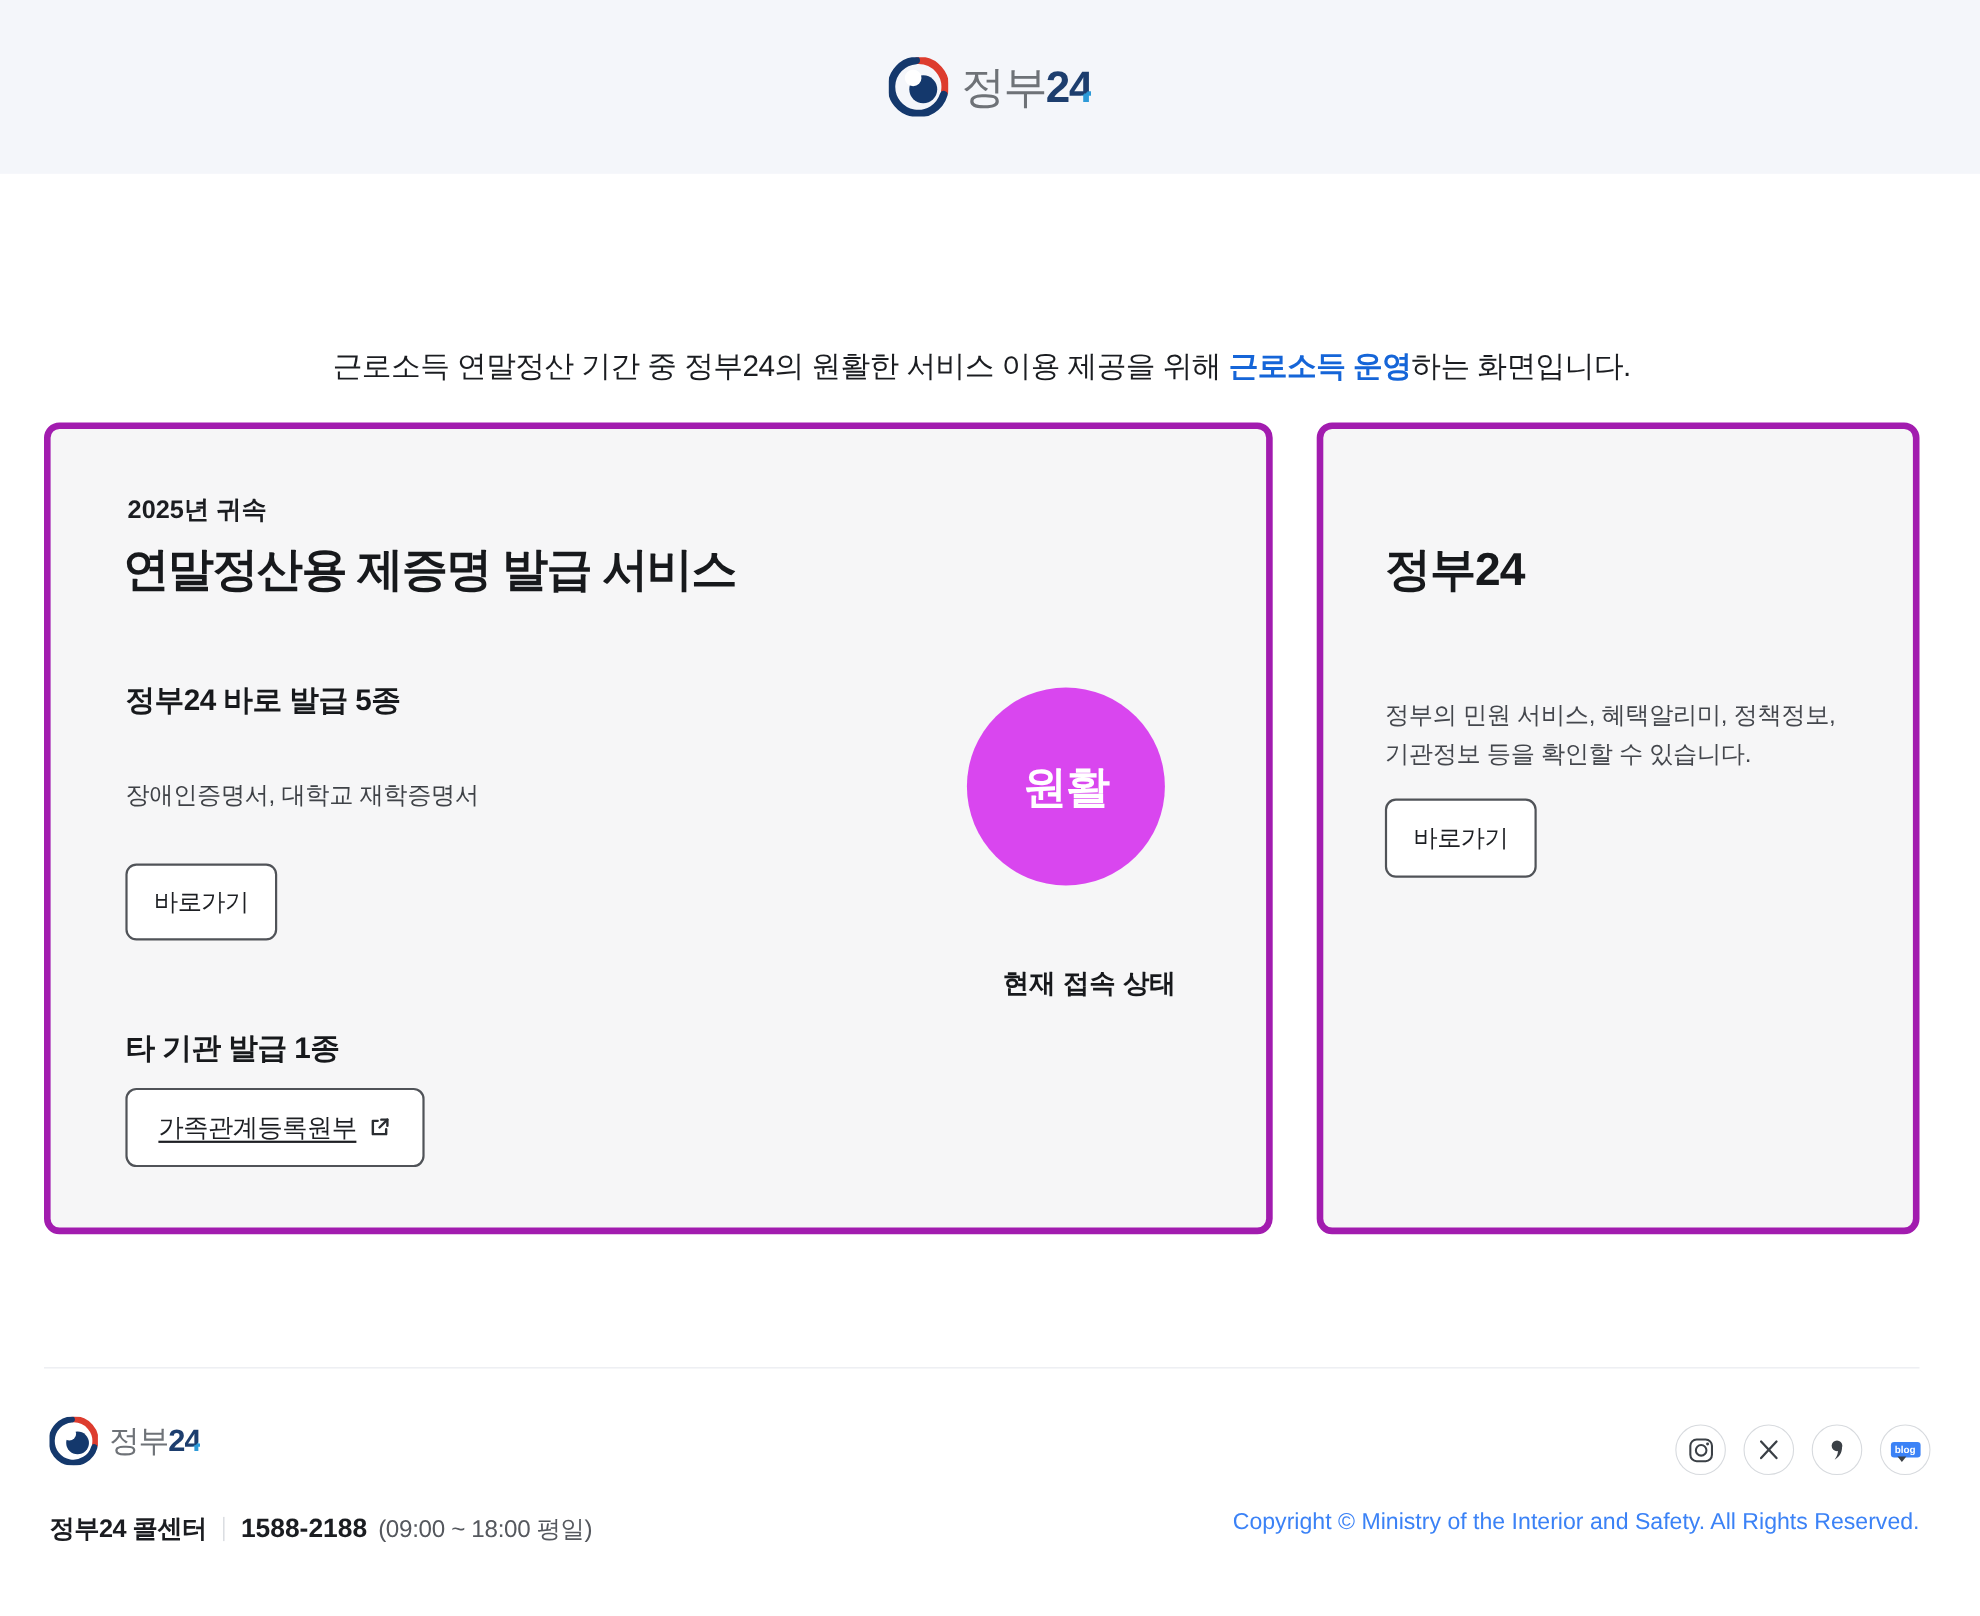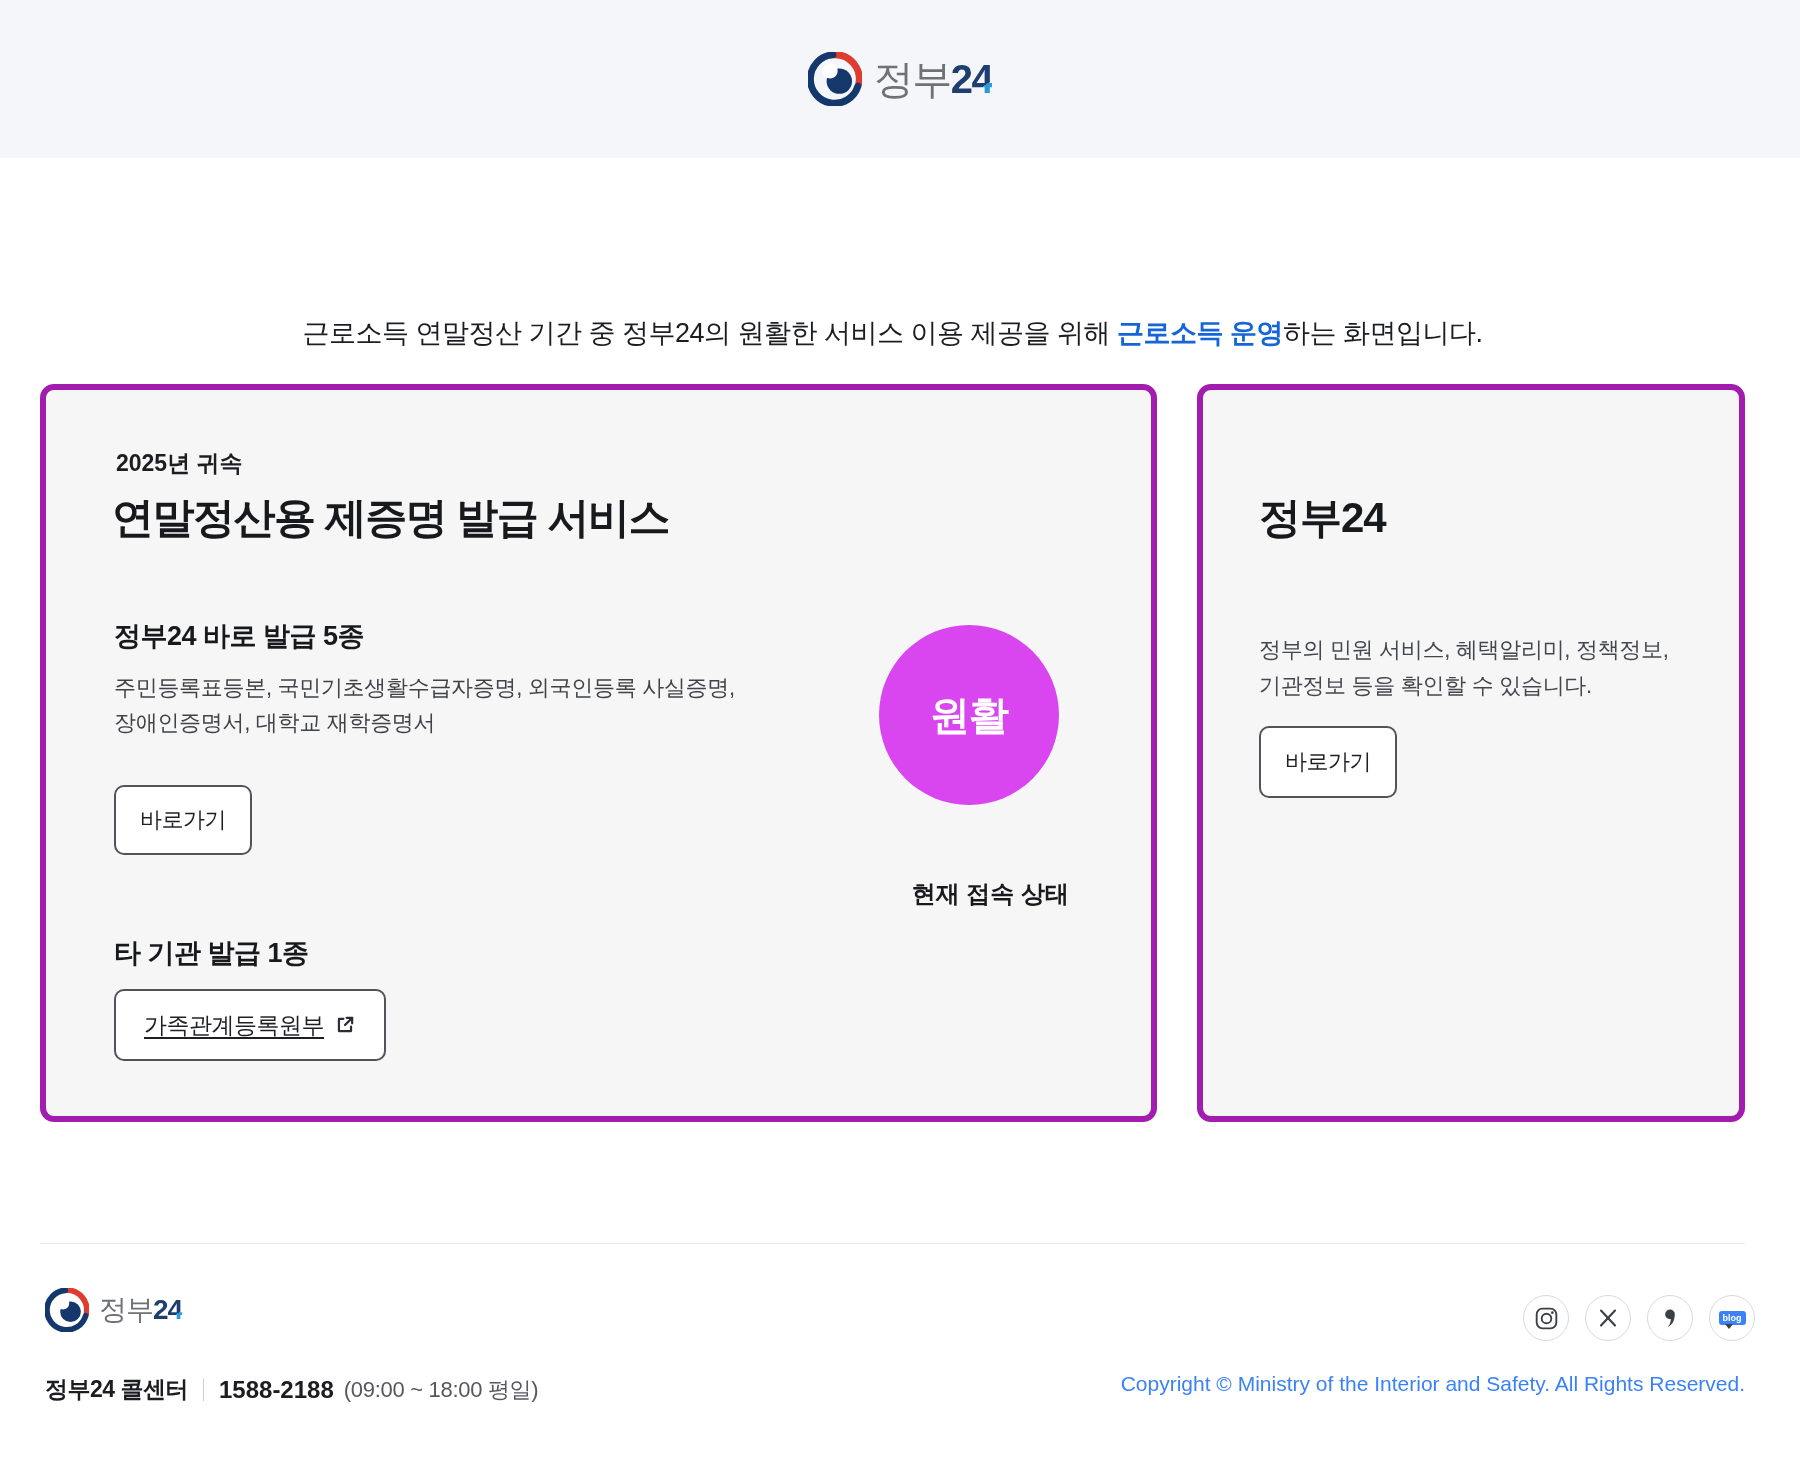--- a/index.html
+++ b/index.html
@@ -117,21 +117,21 @@
 </header>
 
 <p class="intro"><span>근로소득 연말정산 기간 중 정부24의 원활한 서비스 이용 제공을 위해 </span><span class="hl">근로소득 운영</span><span>하는 화면입니다.</span></p>
 
 <section class="card card-left">
   <div class="badge">2025년 귀속</div>
   <h1 class="lc-title" style="margin:0;">연말정산용 제증명 발급 서비스</h1>
 
   <h2 class="sec-heading lc-sec1-heading" style="margin:0;">정부24 바로 발급 5종</h2>
   <p class="lc-desc" style="margin:0;">
-    <span>주민등록표등본, 국민기초생활수급자증명, 외국인등록 사실증명,</span><br>
+    <br>
     <span>장애인증명서, 대학교 재학증명서</span>
   </p>
   <button class="btn lc-btn1">바로가기</button>
 
   <div class="status-circle">
     <span class="status-label">원활</span>
   </div>
   <div class="status-caption">현재 접속 상태</div>
 
   <h2 class="sec-heading lc-sec2-heading" style="margin:0;">타 기관 발급 1종</h2>

